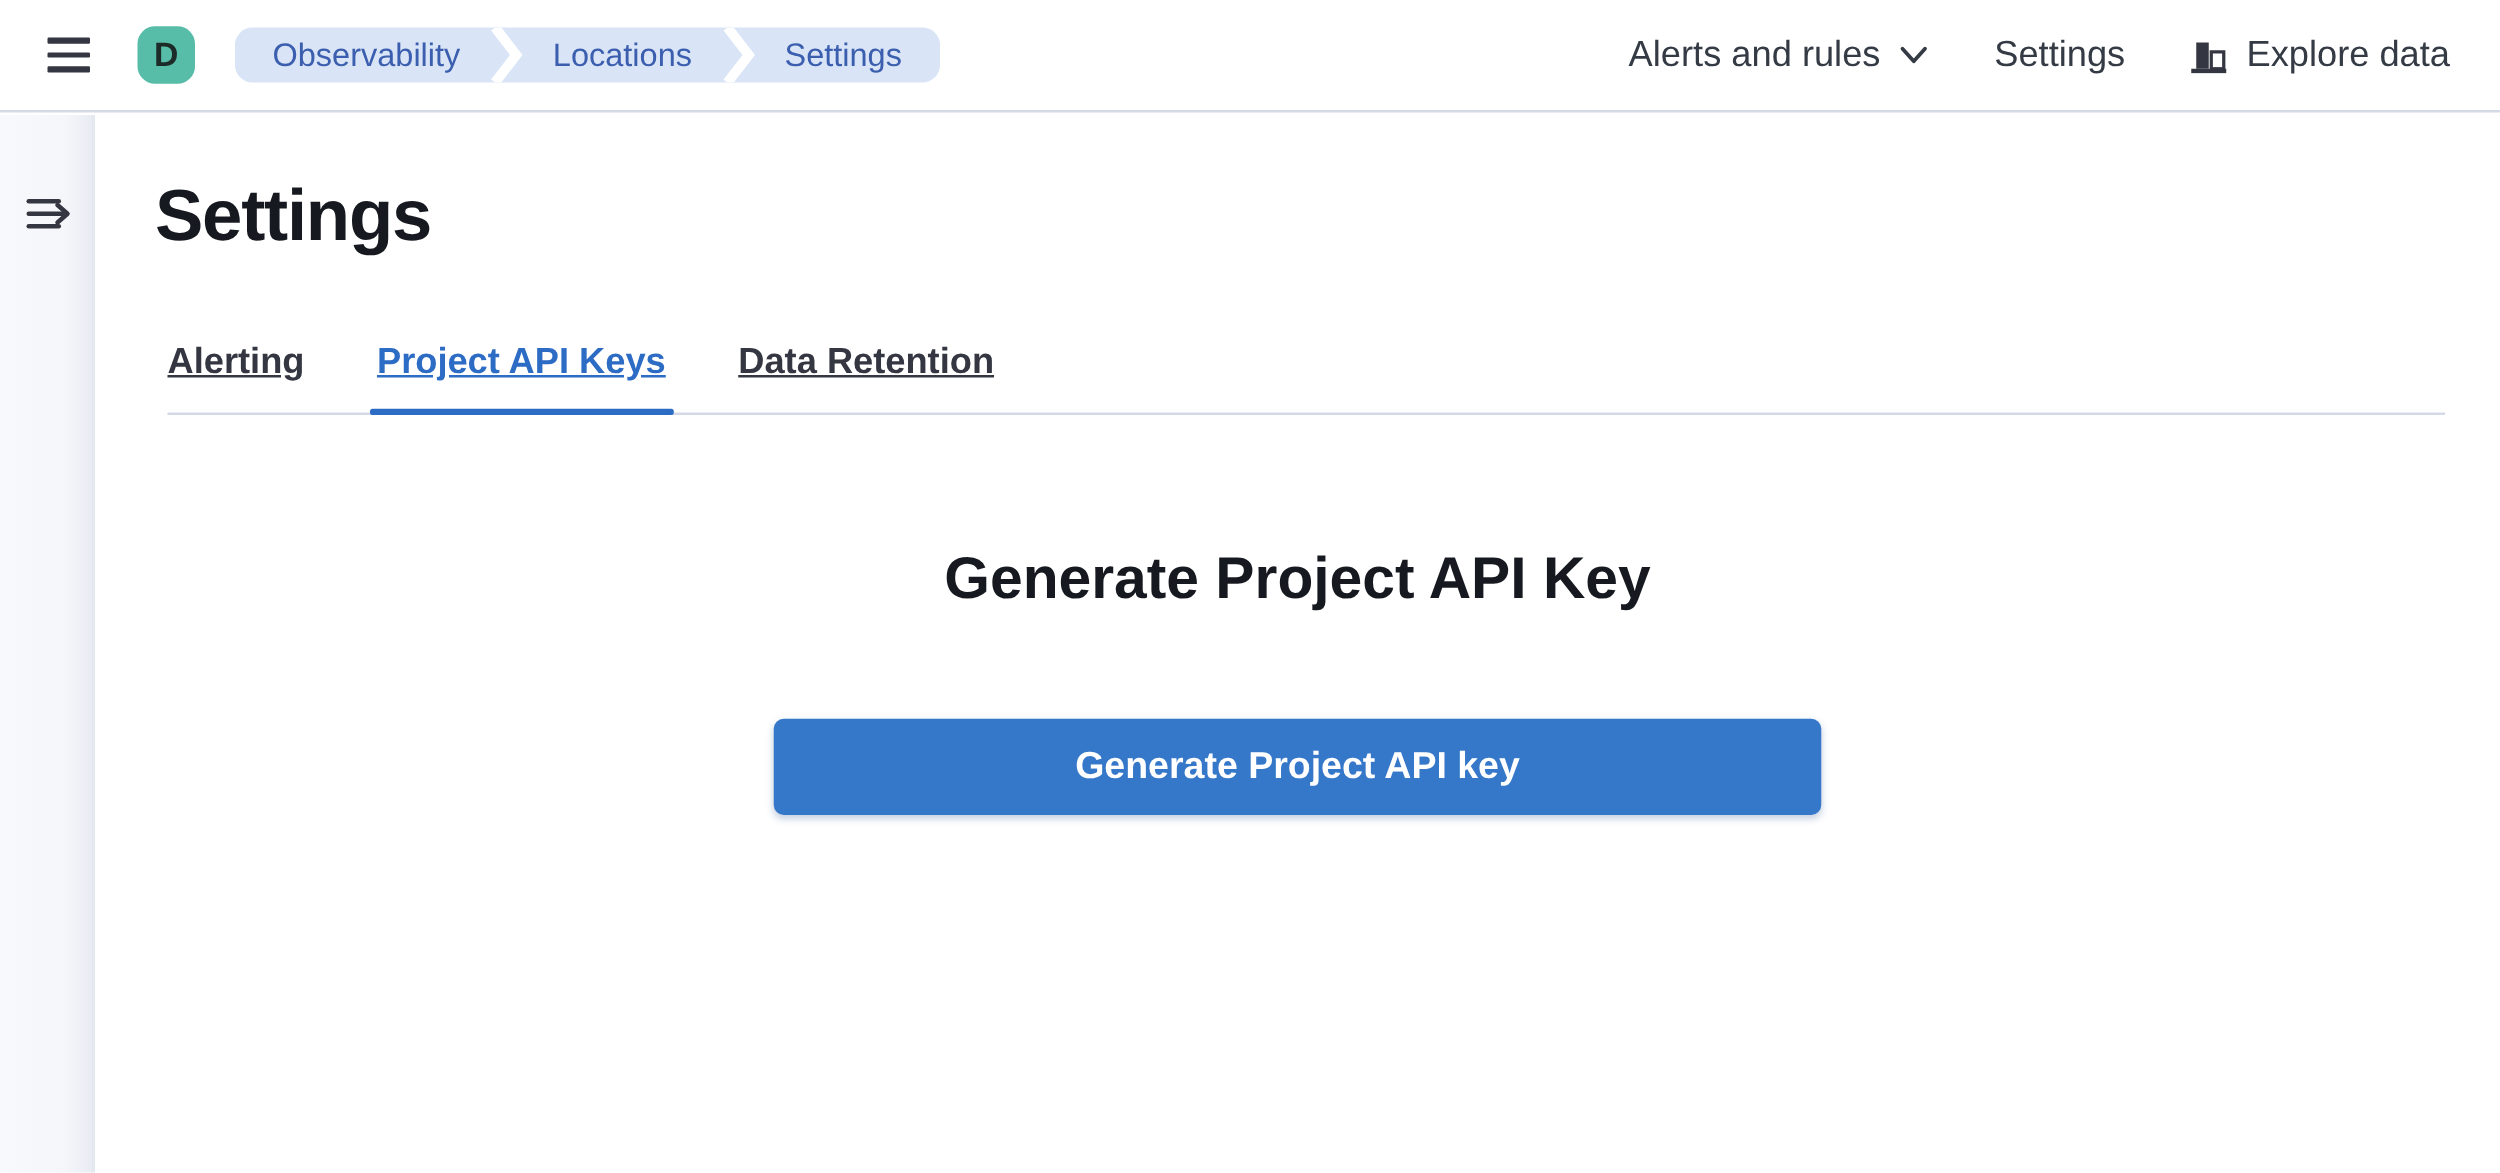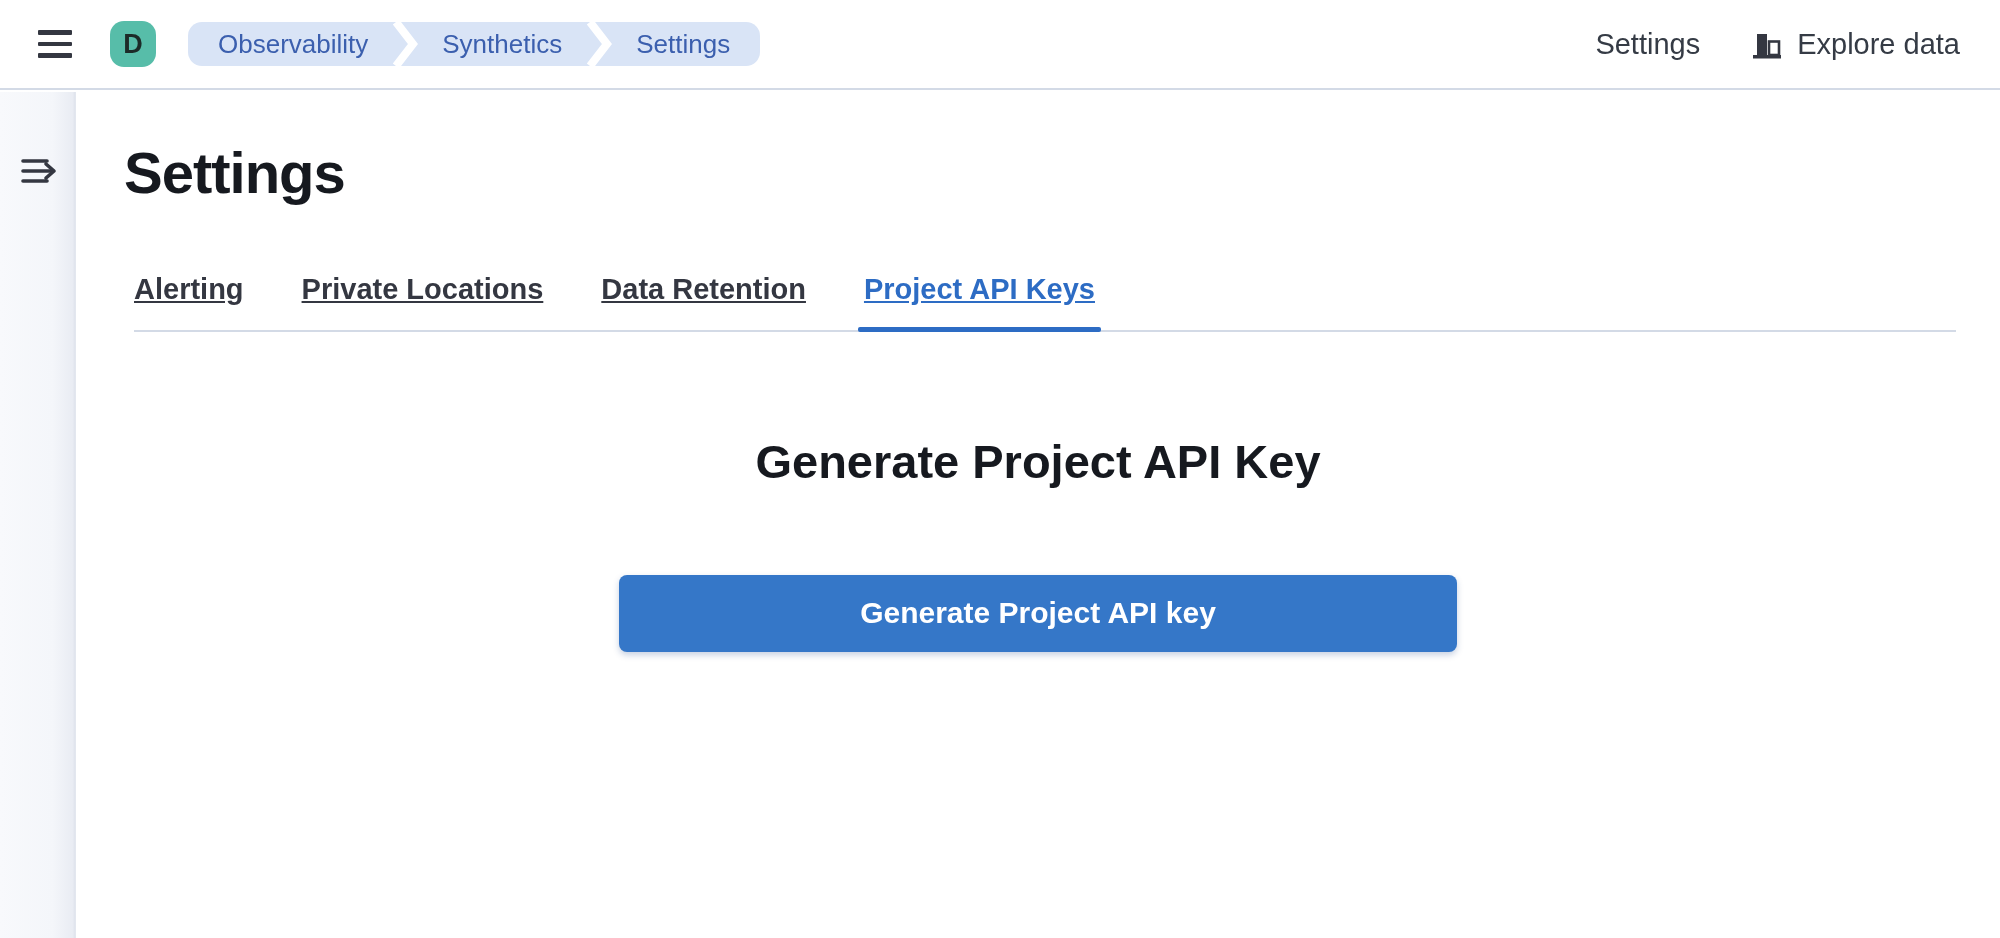--- a/index.html
+++ b/index.html
@@ -147,28 +147,34 @@
 
   <div class="avatar">
     <span>D</span>
   </div>
 
   <nav class="breadcrumbs">
     <span class="crumb first">Observability</span>
     <svg class="crumb-sep" viewBox="0 0 26 44">
       <polyline points="4,0 21,22 4,44" fill="none" stroke="#ffffff" stroke-width="8"></polyline>
     </svg>
-    <span class="crumb">Synthetics</span>
+    <span class="crumb">Locations</span>
     <svg class="crumb-sep" viewBox="0 0 26 44">
       <polyline points="4,0 21,22 4,44" fill="none" stroke="#ffffff" stroke-width="8"></polyline>
     </svg>
     <span class="crumb last">Settings</span>
   </nav>
 
   <div class="header-right">
+    <button class="header-link">
+      <span>Alerts and rules</span>
+      <svg width="28" height="28" viewBox="0 0 28 28">
+        <polyline points="5,9 14,19 23,9" fill="none" stroke="#353b45" stroke-width="3" stroke-linecap="round" stroke-linejoin="round"></polyline>
+      </svg>
+    </button>
 
     <button class="header-link">
       <span>Settings</span>
     </button>
 
     <button class="header-link">
       <svg width="34" height="34" viewBox="0 0 34 34">
         <rect x="3" y="28" width="28" height="3.5" fill="#343741"></rect>
         <rect x="7" y="7" width="10" height="21" fill="#343741"></rect>
         <rect x="19" y="14.5" width="10" height="13.5" fill="none" stroke="#343741" stroke-width="2.6"></rect>
@@ -187,23 +193,22 @@
       <polyline points="26,9 34,16 26,23" fill="none" stroke="#343741" stroke-width="3.6" stroke-linecap="round" stroke-linejoin="round"></polyline>
     </svg>
   </button>
 </aside>
 
 <main class="main">
   <h1 class="page-title">Settings</h1>
 
   <div class="tabs">
     <button class="tab">Alerting</button>
-    <button class="tab">Private Locations</button>
+    <button class="tab active">Project API Keys</button>
     <button class="tab">Data Retention</button>
-    <button class="tab active">Project API Keys</button>
   </div>
 
   <section class="panel">
     <h2 class="panel-heading">Generate Project API Key</h2>
 
 
     <button class="generate-btn">Generate Project API key</button>
   </section>
 </main>
 

